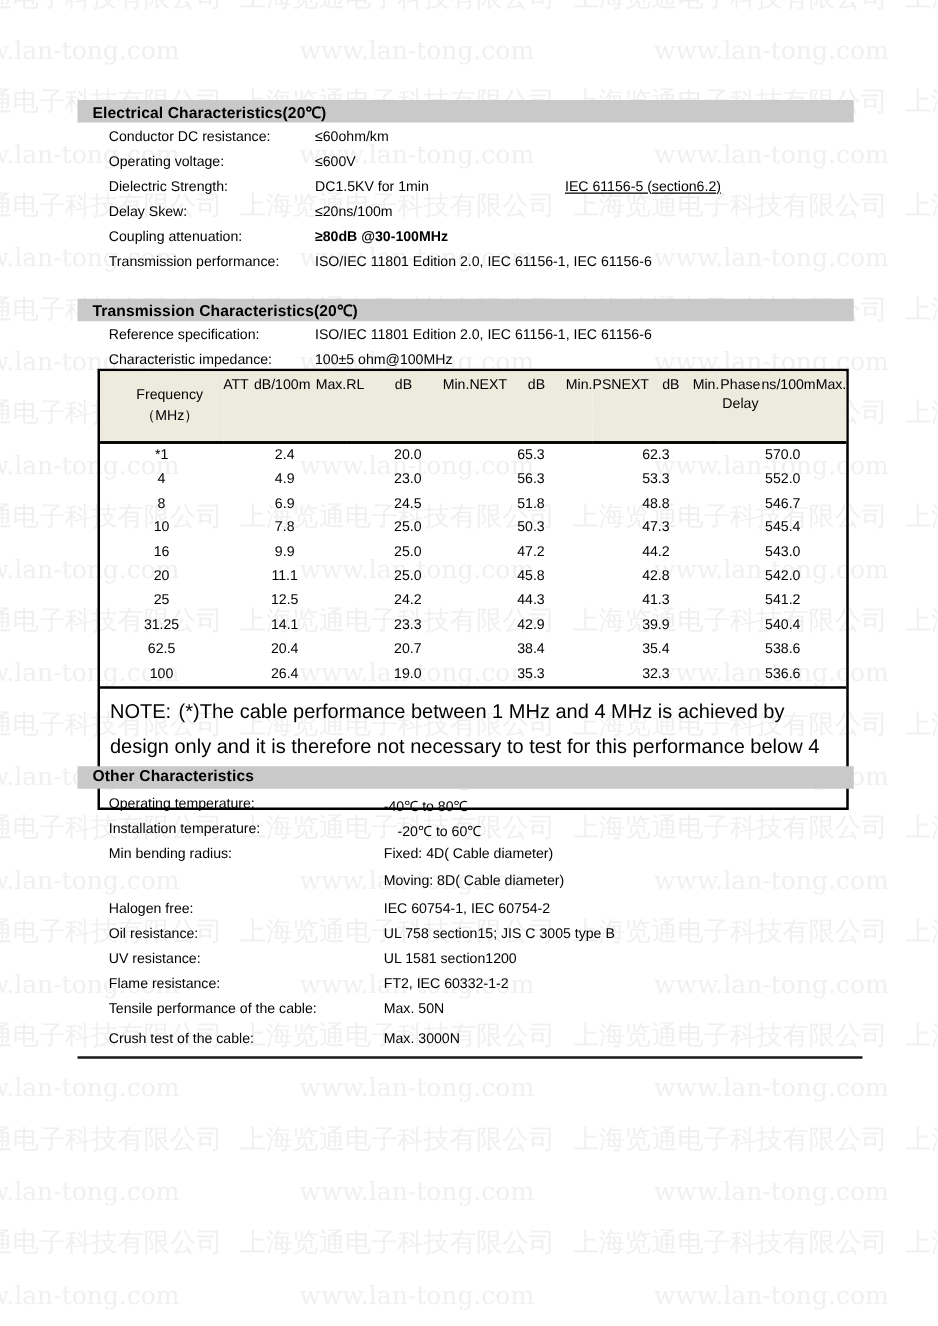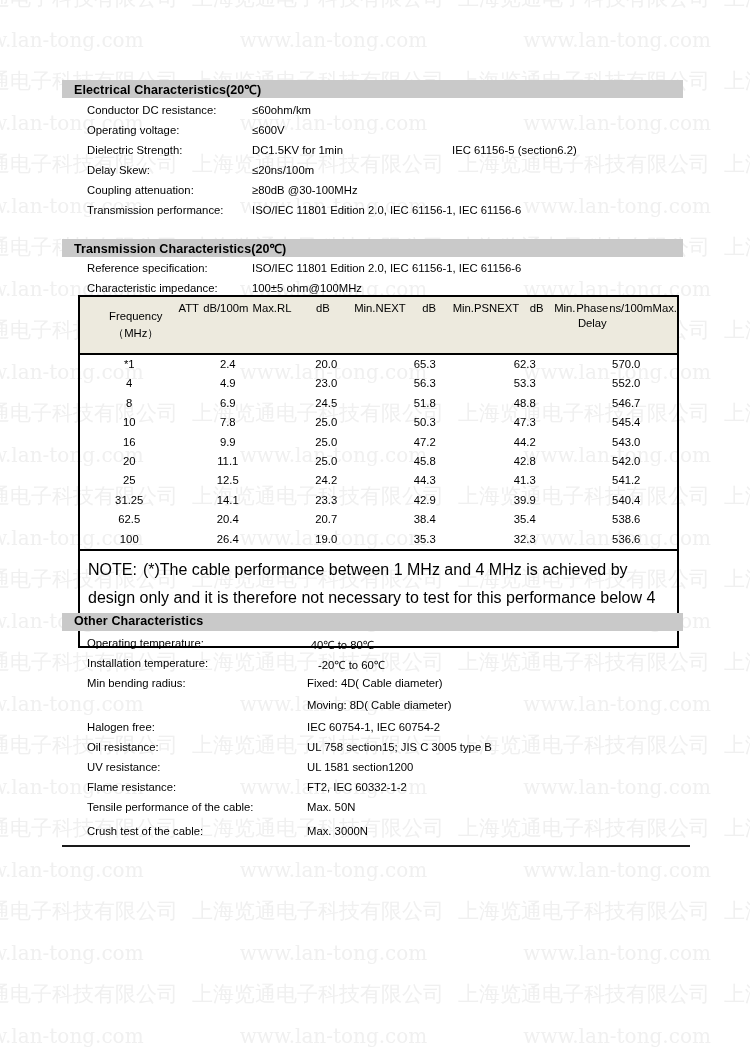--- a/index.html
+++ b/index.html
@@ -71,21 +71,21 @@
     white-space: nowrap;
   }
 
   .spec-row {
     position: absolute;
     font-size: 11.3px;
     white-space: nowrap;
   }
   .spec-label { position: absolute; left: 0; top: 0; }
   .spec-value { position: absolute; top: 0; }
-  .spec-extra { position: absolute; top: 0; }
+  .spec-extra { position: absolute; top: 0; text-decoration: underline; }
 
   
   #trans-table {
     position: absolute;
     left: 78px;
     top: 295px;
     width: 601px;
     border: 2px solid #000;
     box-sizing: border-box;
     background: transparent;
@@ -202,21 +202,21 @@
     <span class="spec-label">Dielectric Strength:</span>
     <span class="spec-value" style="left:165px;">DC1.5KV for 1min</span>
     <span class="spec-extra" style="left:365px;">IEC 61156-5 (section6.2)</span>
   </div>
   <div class="spec-row" style="left:87px; top:164px; width:600px;">
     <span class="spec-label">Delay Skew:</span>
     <span class="spec-value" style="left:165px;">≤20ns/100m</span>
   </div>
   <div class="spec-row" style="left:87px; top:184px; width:600px;">
     <span class="spec-label">Coupling attenuation:</span>
-    <span class="spec-value" style="left:165px;">≥80dB @30-100MHz</span>
+    <span class="spec-value" style="left:165px;font-weight:bold;">≥80dB @30-100MHz</span>
   </div>
   <div class="spec-row" style="left:87px; top:204px; width:600px;">
     <span class="spec-label">Transmission performance:</span>
     <span class="spec-value" style="left:165px;">ISO/IEC 11801 Edition 2.0, IEC 61156-1, IEC 61156-6</span>
   </div>
 
   <div class="section-bar" style="top:239px;">
     <div class="bar-title">Transmission Characteristics(20℃)</div>
   </div>
 

